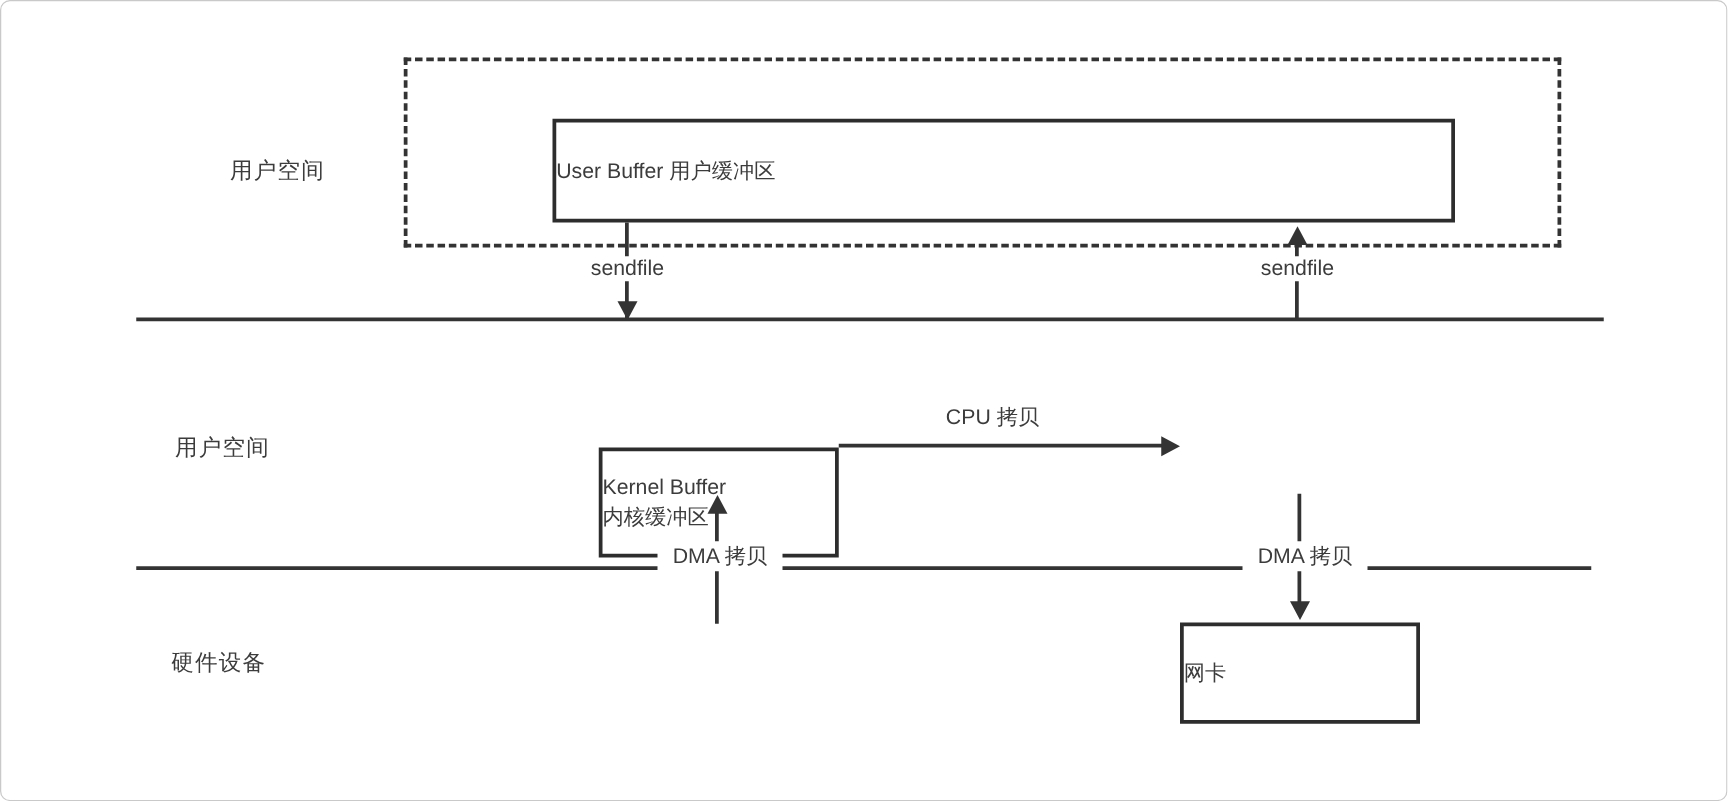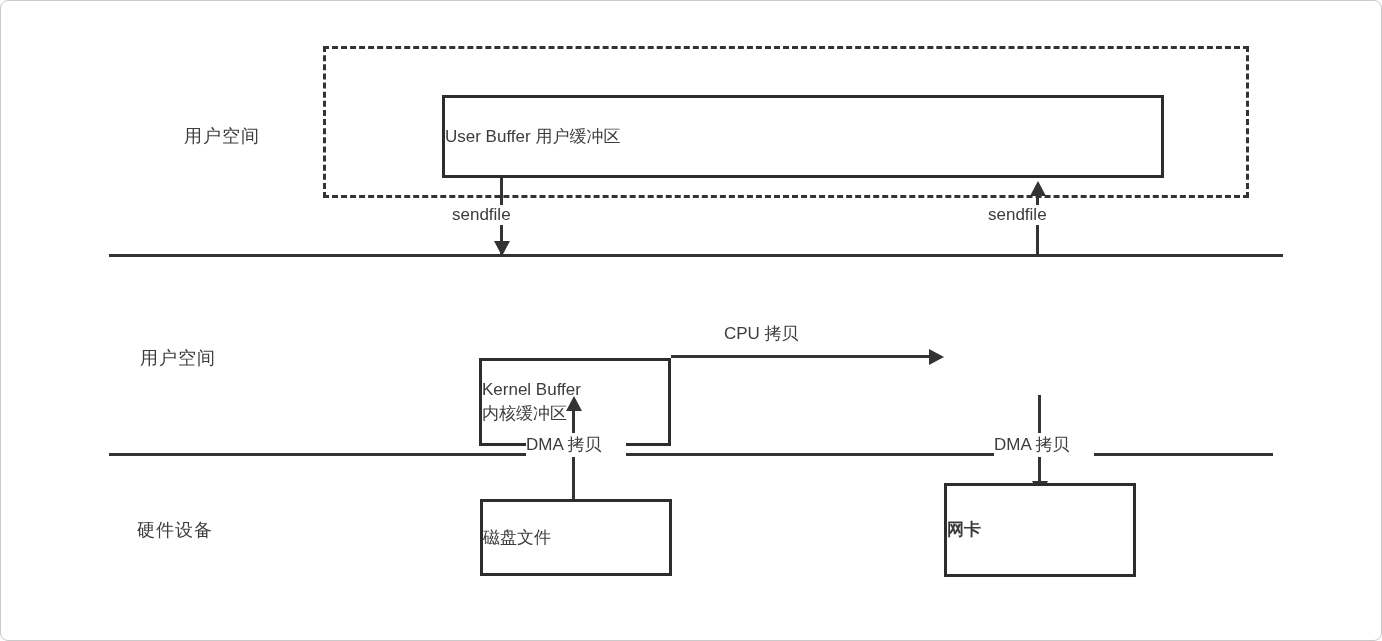--- a/index.html
+++ b/index.html
@@ -53,21 +53,21 @@
   }
   .vline {
     position: absolute;
     width: 3px;
     background: #333333;
   }
   .edge-label {
     position: absolute;
     font-size: 17px;
     color: #3c3c3c;
-    text-align: left;
+    text-align: center;
     white-space: nowrap;
     background: #ffffff;
   }
   .arrowhead {
     position: absolute;
     width: 0; height: 0;
   }
   .arrow-down {
     border-left: 8px solid transparent;
     border-right: 8px solid transparent;
@@ -122,21 +122,18 @@
   <div class="hline" style="left:108px; top:452px; width:1164px;"></div>
 
   <div class="vline" style="left:571px; top:407px; height:91px;"></div>
   <div class="arrowhead arrow-up" style="left:565px; top:395px;"></div>
   <div class="edge-label" style="left:525px; top:432px; width:100px; height:24px; line-height:24px;">DMA 拷贝</div>
 
   <div class="vline" style="left:1037px; top:394px; height:87px;"></div>
   <div class="arrowhead arrow-down" style="left:1031px; top:480px;"></div>
   <div class="edge-label" style="left:993px; top:432px; width:100px; height:24px; line-height:24px;">DMA 拷贝</div>
 
-  <div class="node" style="left:479px; top:498px; width:192px; height:77px;">
-    <span>磁盘文件</span>
-  </div>
 
-  <div class="node" style="left:943px; top:482px; width:192px; height:94px;font-weight:bold;">
+  <div class="node" style="left:943px; top:497px; width:192px; height:81px;">
     <span>网卡</span>
   </div>
 
 </div>
 
 </body></html>

